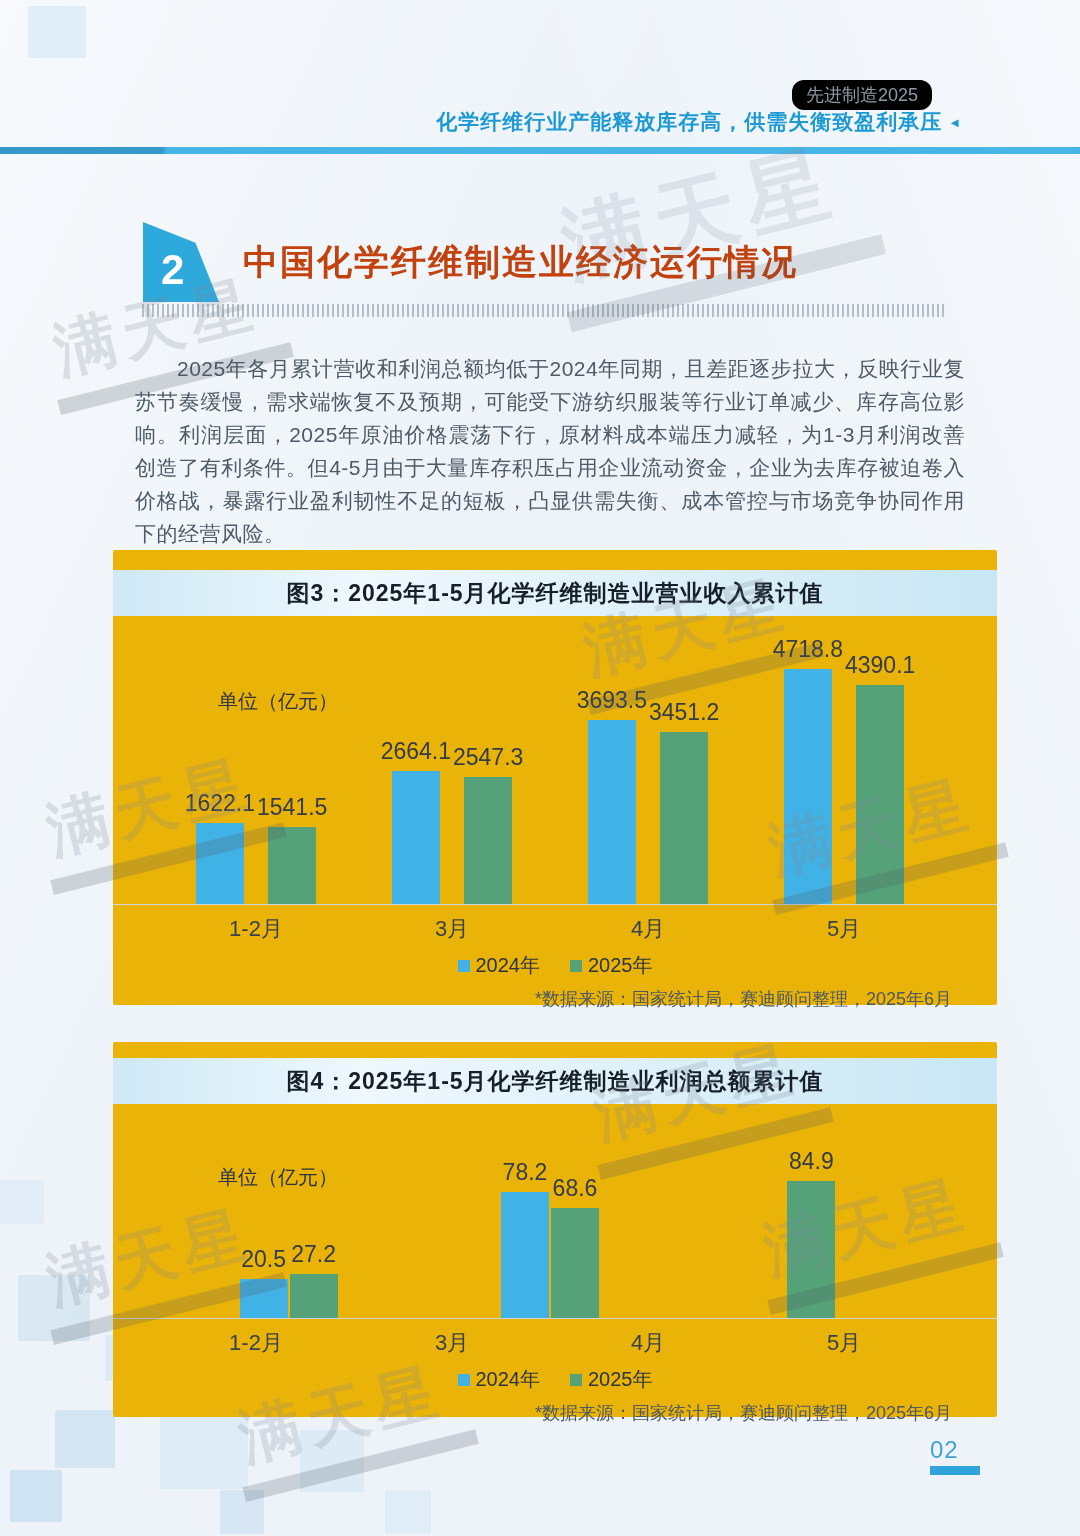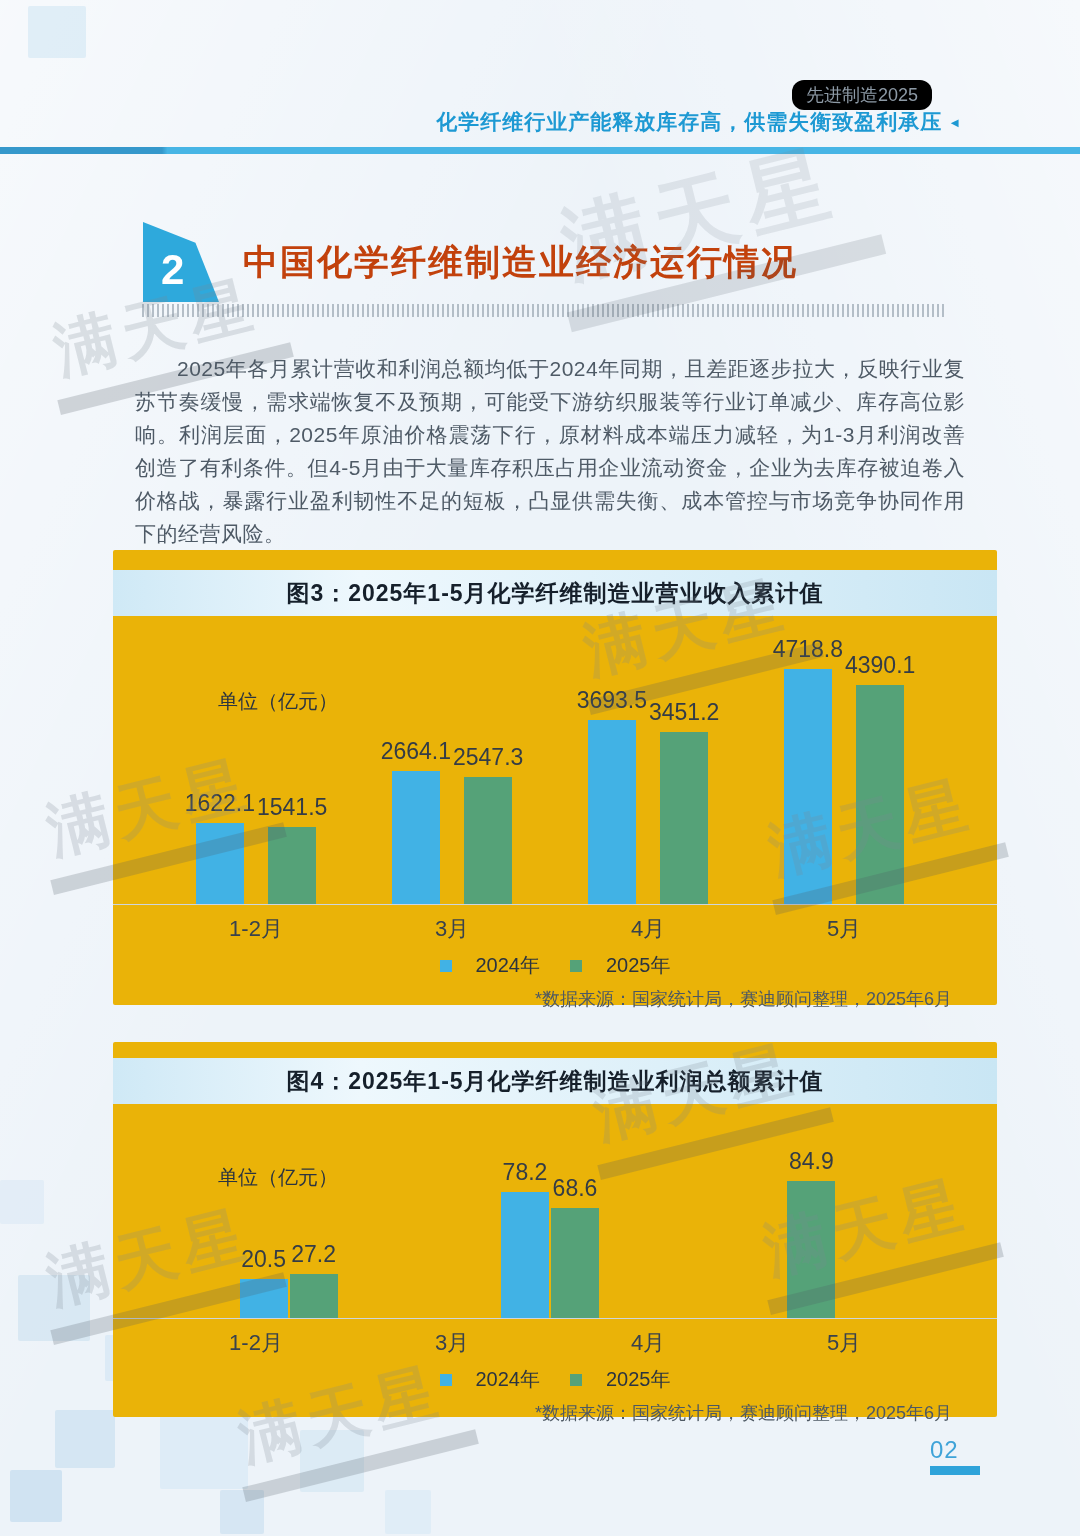--- a/index.html
+++ b/index.html
@@ -91,21 +91,21 @@
   .c1 .plot{height:285px;}
   .c2 .plot{height:211px;}
   .slot{flex:1;display:flex;justify-content:center;}
   .group{display:flex;align-items:flex-end;gap:2px;justify-content:center;}
   .bar-col{display:flex;flex-direction:column;align-items:center;}
   .bar{width:48px;}
   .bar-value{font-size:23px;color:#343c46;margin-bottom:6px;white-space:nowrap;}
   .x-labels{display:flex;padding:0 55px 0 45px;}
   .x-label{flex:1;text-align:center;font-size:22px;color:#39424d;padding-top:9px;}
   .legend{display:flex;justify-content:center;gap:30px;margin-top:8px;}
-  .legend-item{display:flex;align-items:center;gap:24px;font-size:20px;color:#2b3440;}
+  .legend-item{display:flex;align-items:center;gap:6px;font-size:20px;color:#2b3440;}
   .swatch{width:12px;height:12px;display:inline-block;}
   .source{font-size:18px;color:#4d5863;text-align:right;padding:8px 45px 0 0;}
   
   .page-num-wrap{position:absolute;right:100px;top:1436px;z-index:4;text-align:left;}
   .page-num{font-size:24px;color:#3fa3d8;letter-spacing:1px;}
   .page-num-bar{width:50px;height:9px;background:#2fa3da;margin-top:2px;}
 </style>
 </head>
 <body>
 

